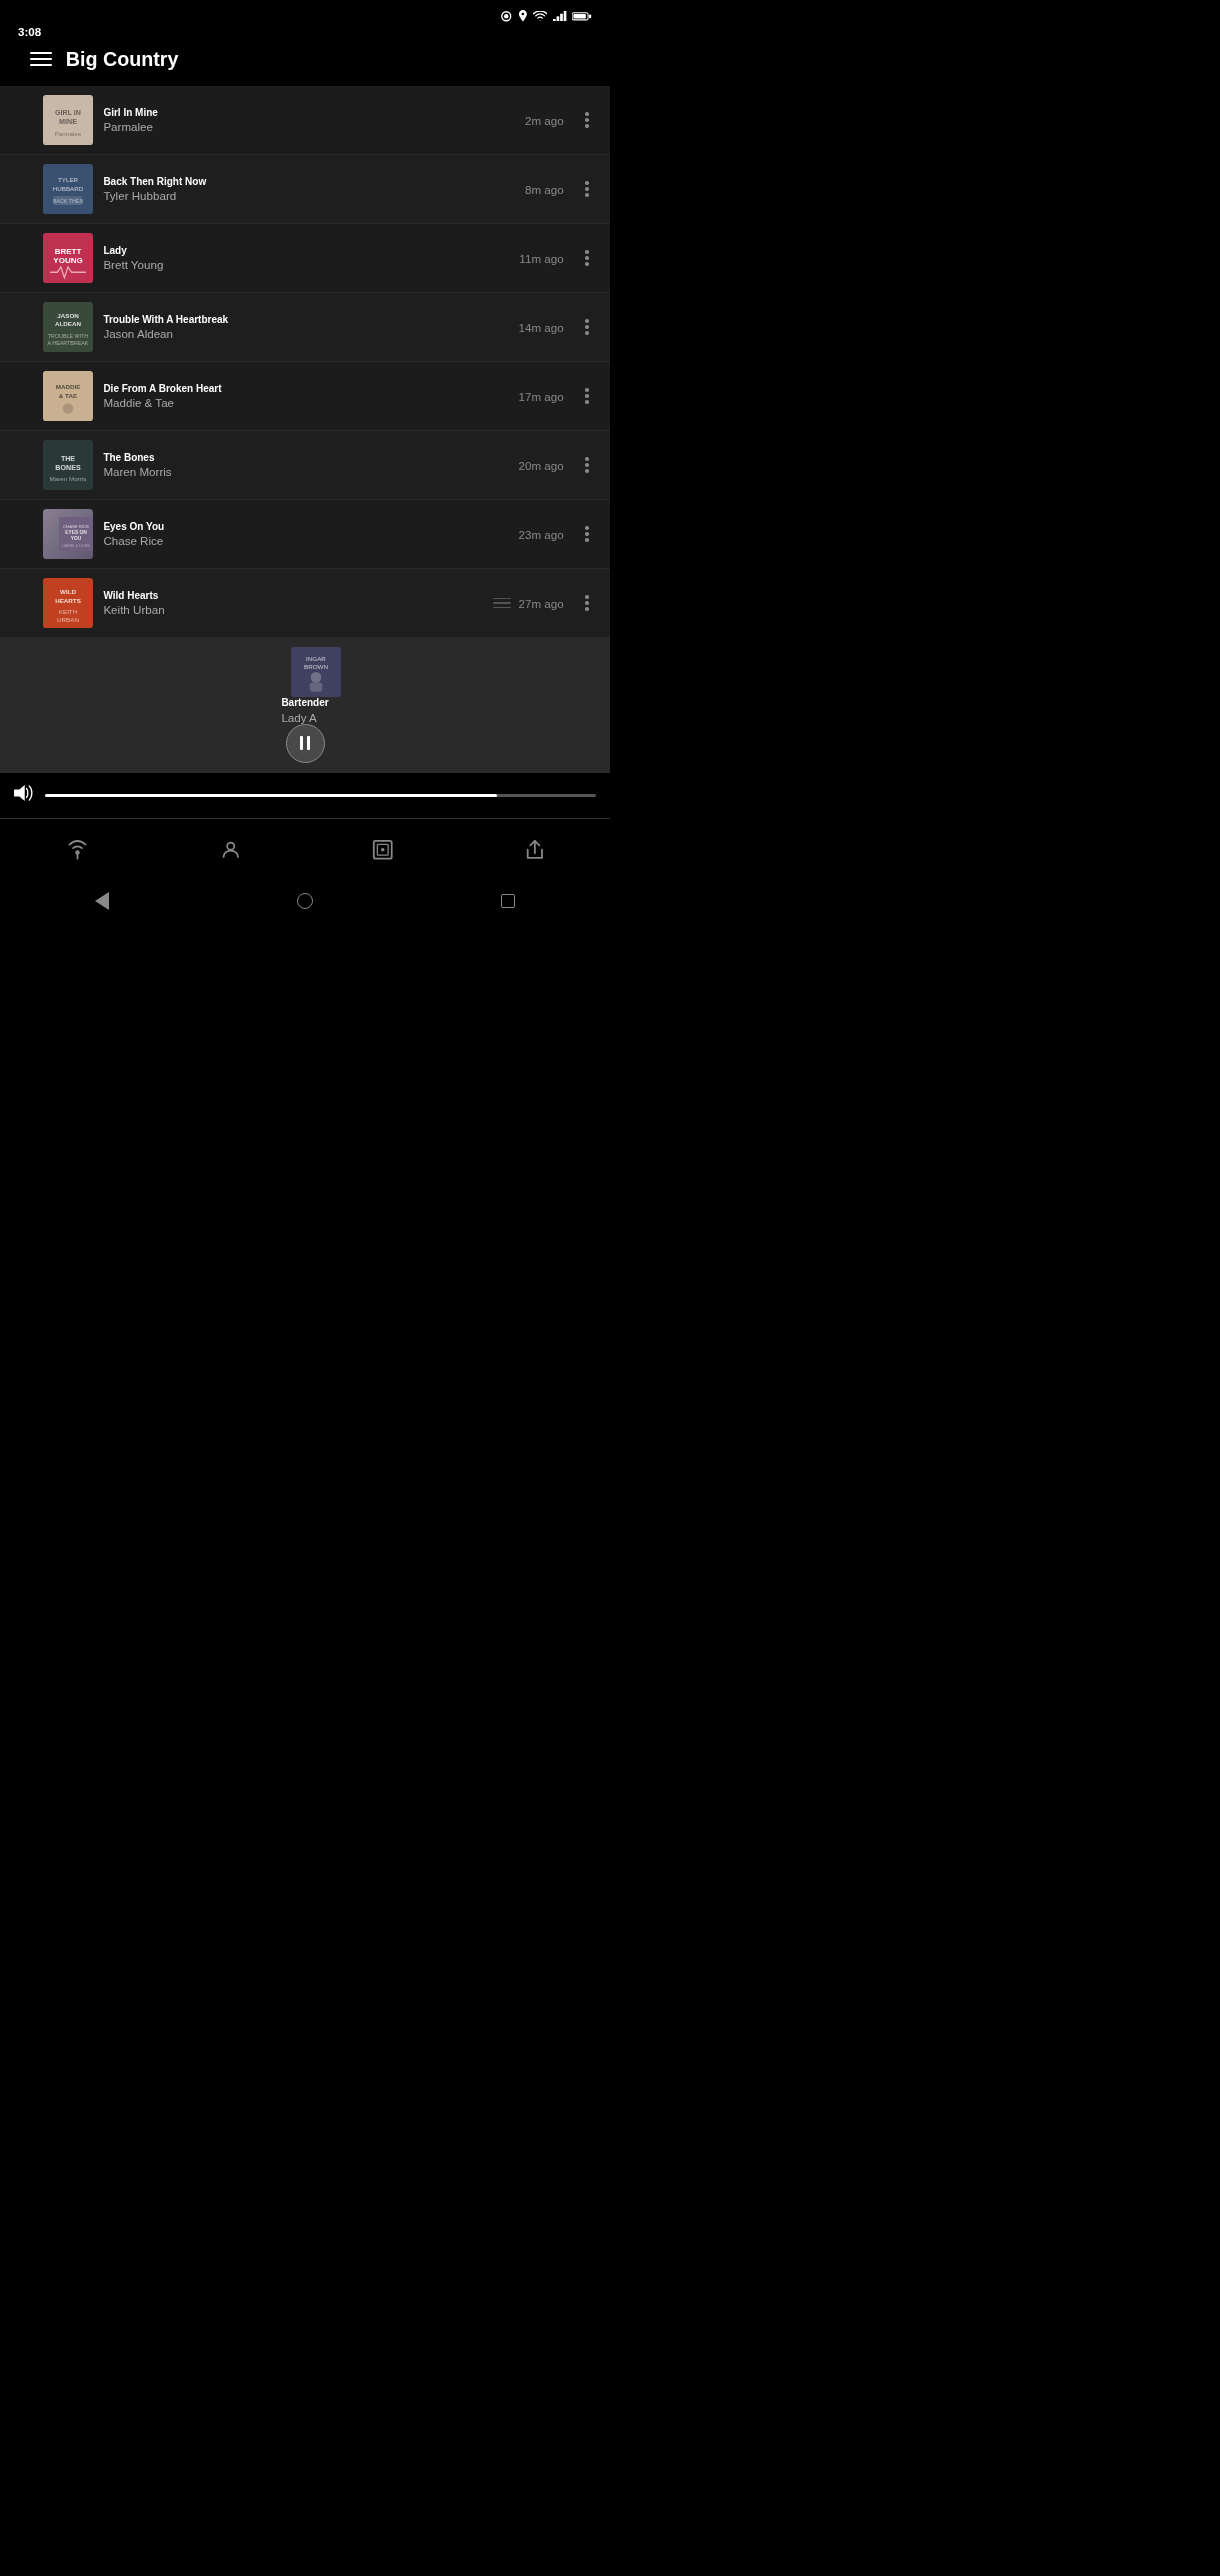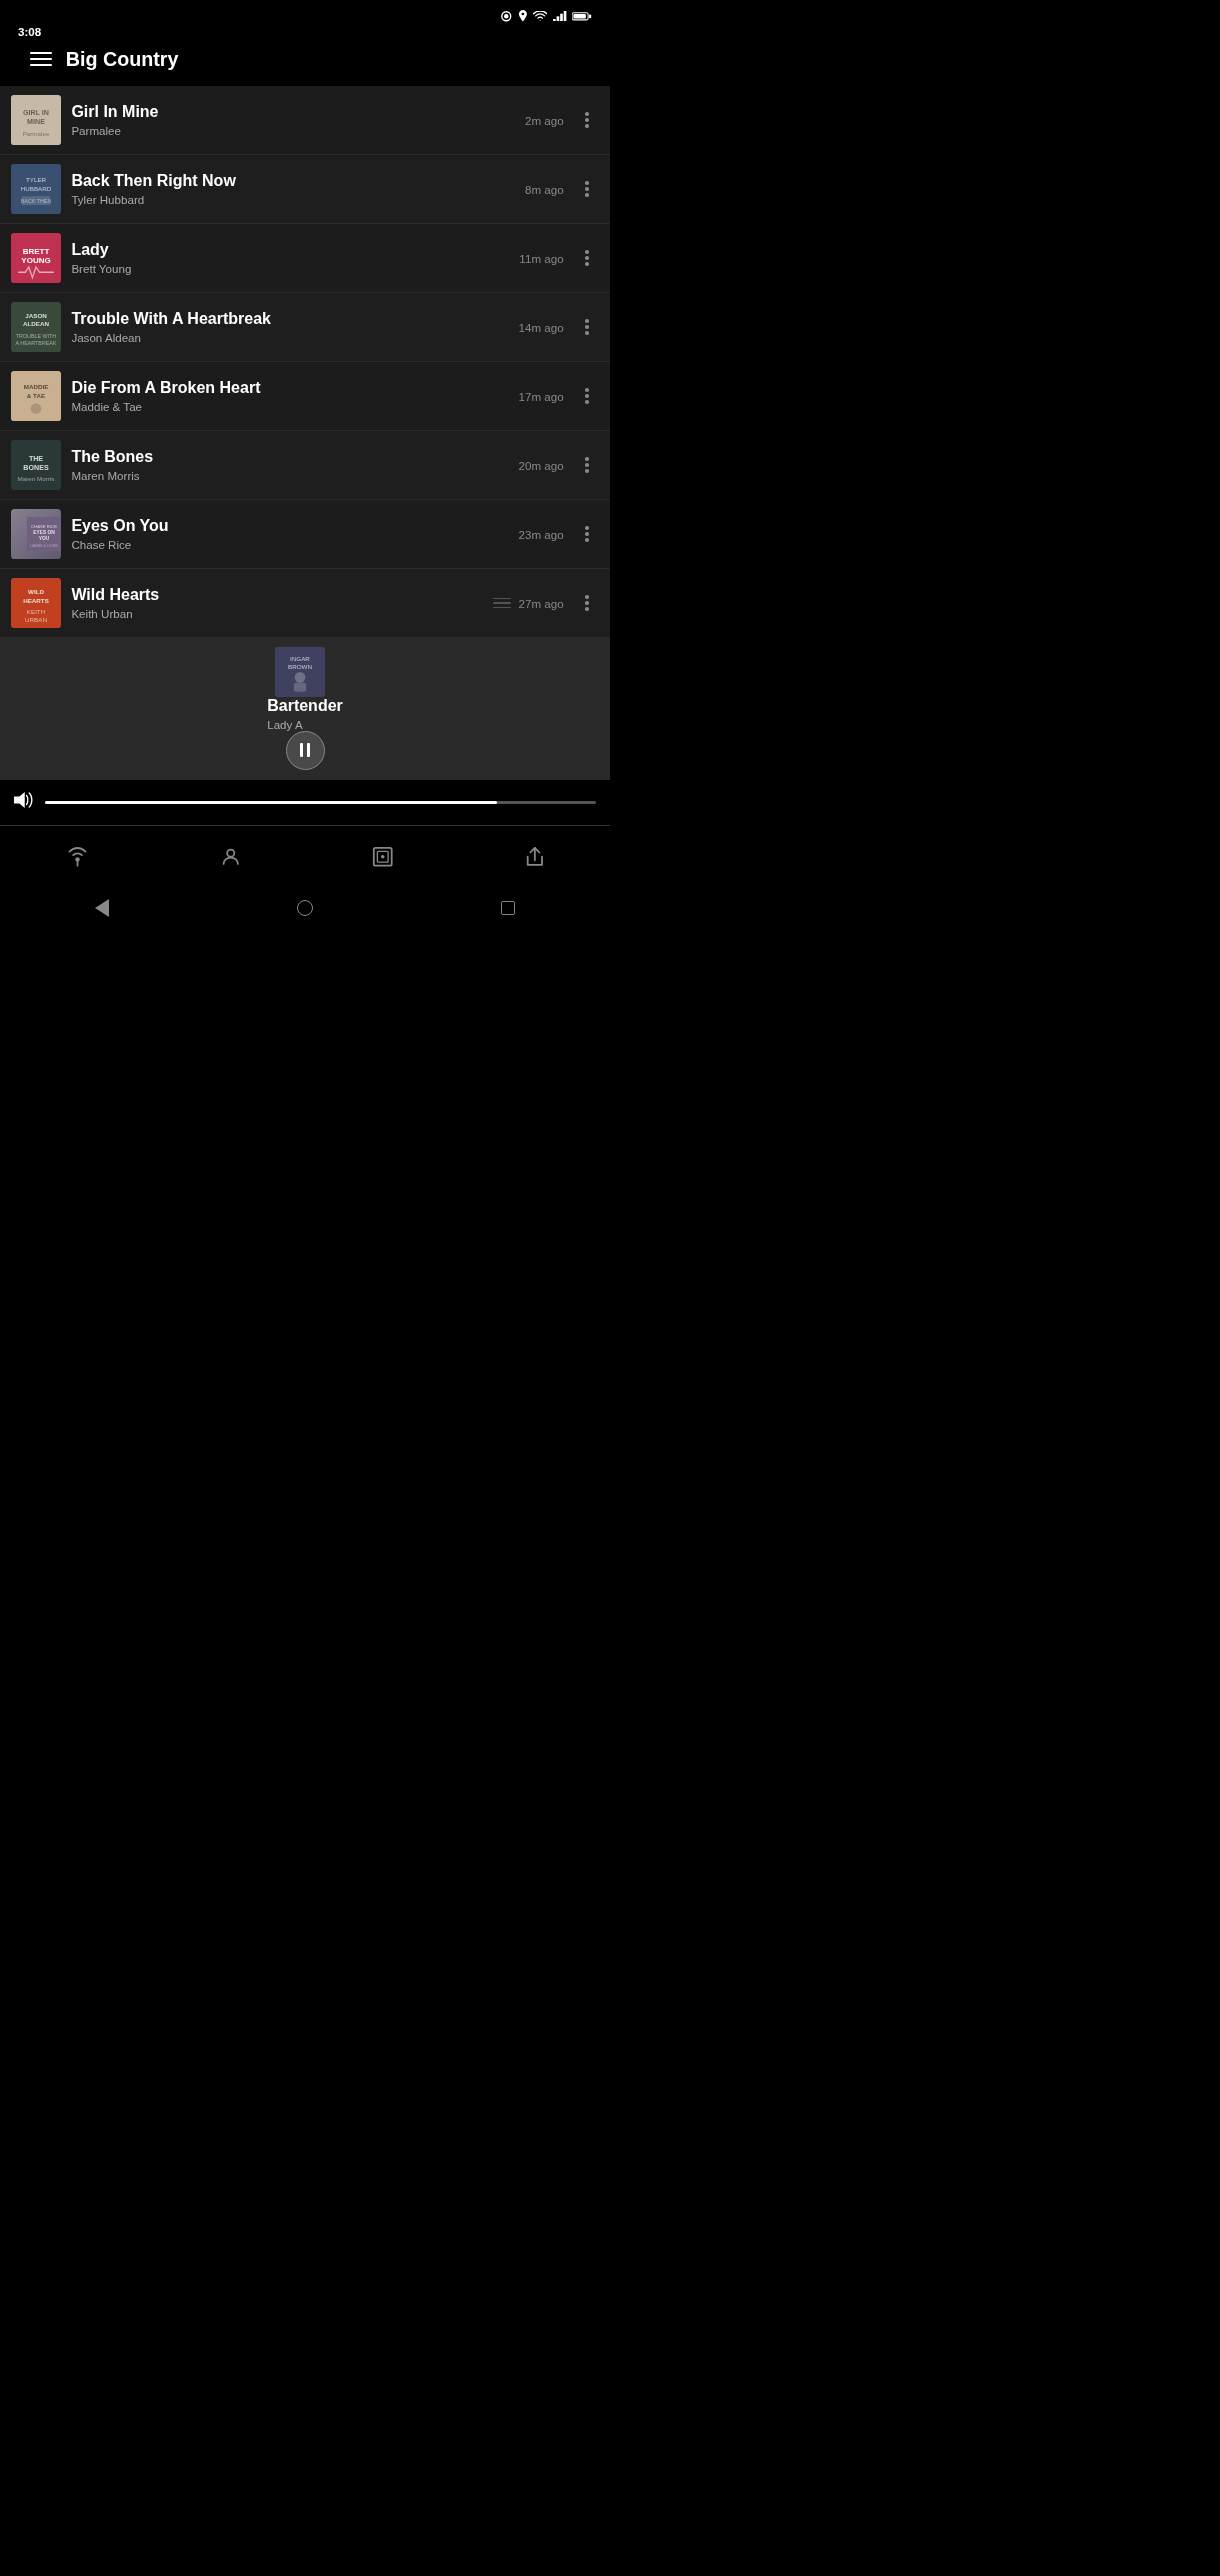--- a/index.html
+++ b/index.html
@@ -104,20 +104,21 @@
       border-radius: 3.6px;
       margin-right: 10.7px;
       flex-shrink: 0;
       display: flex;
       align-items: center;
       justify-content: center;
       font-size: 9px;
       color: #888;
       overflow: hidden;
       position: relative;
+      margin-left: 32px;
     }
 
     .album-art-girl-in-mine {
       background: linear-gradient(135deg, #c8b8a8 0%, #a09080 100%);
     }
     .album-art-back-then {
       background: linear-gradient(135deg, #4a6080 0%, #2a4060 100%);
     }
     .album-art-lady {
       background: linear-gradient(135deg, #c03050 0%, #802030 100%);
@@ -141,21 +142,21 @@
     .album-art-bartender {
       background: linear-gradient(135deg, #404060 0%, #202040 100%);
     }
 
     .song-info {
       flex: 1;
       min-width: 0;
     }
 
     .song-title {
-      font-size: 16px;
+      font-size: 10px;
       font-weight: 600;
       color: #fff;
       white-space: nowrap;
       overflow: hidden;
       text-overflow: ellipsis;
     }
 
     .song-title.bold {
       font-weight: 800;
     }

